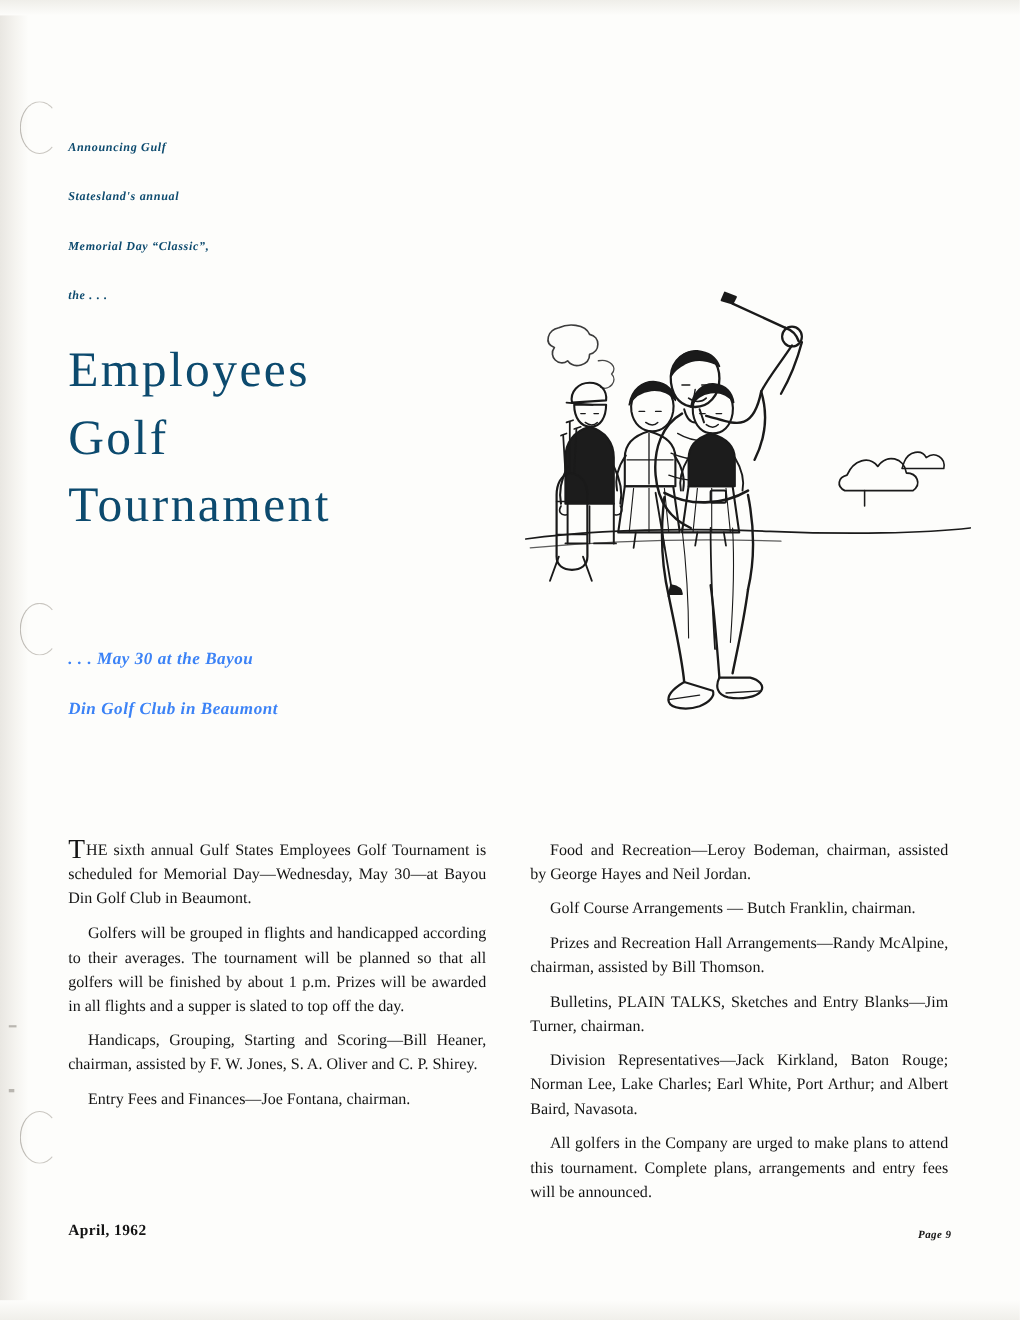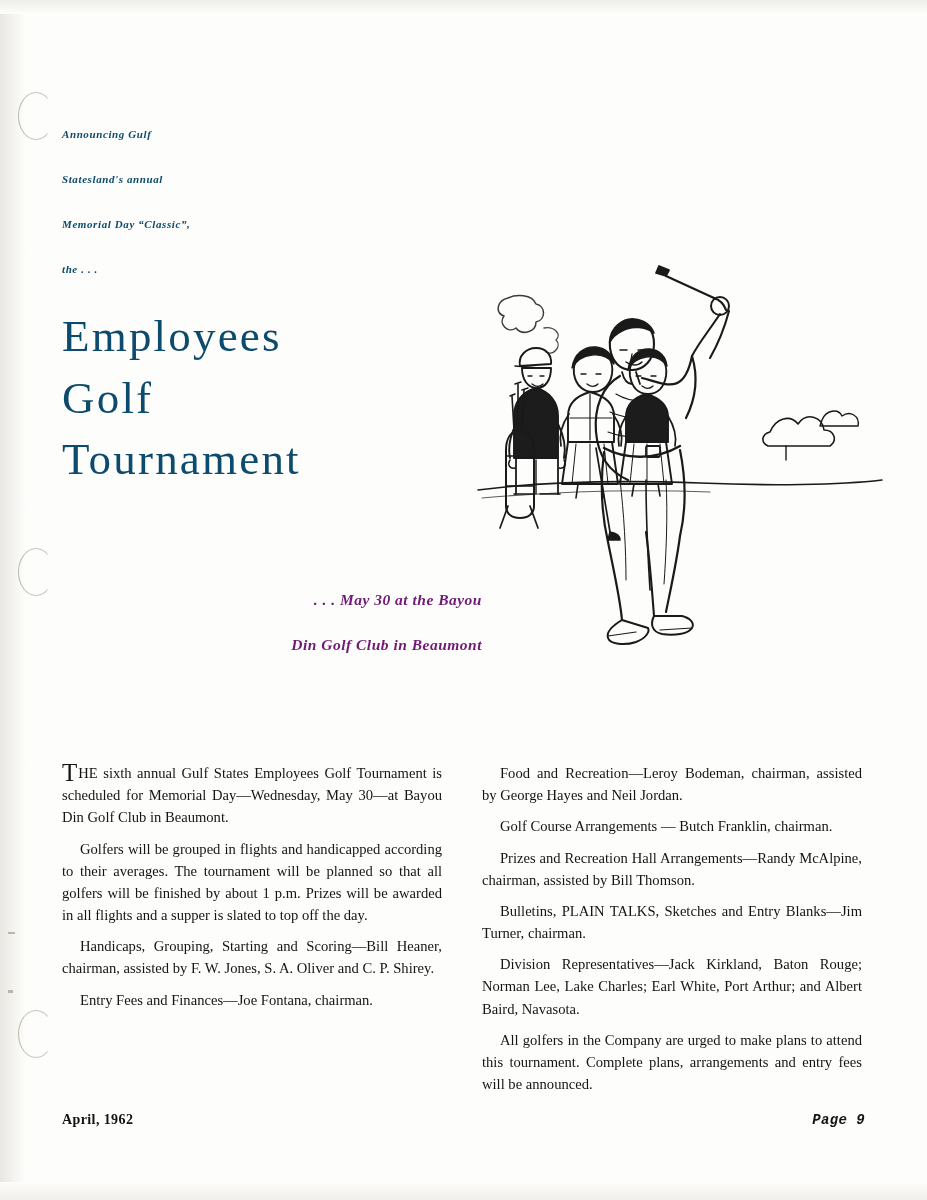--- a/index.html
+++ b/index.html
@@ -93,28 +93,27 @@
     color: #0c4a6e;
     font-weight: 400;
   }
   .big-title div { margin-bottom: 4px; }
 
   .subline {
     position: absolute;
     left: 62px;
     top: 578px;
     width: 420px;
-    text-align: right;
     font-family: "Liberation Serif", serif;
     font-style: italic;
     font-weight: bold;
     font-size: 15.5px;
     letter-spacing: 0.5px;
     line-height: 2.9;
-    color: #701a75;
+    color: #3b82f6;
   }
 
   
   .illustration {
     position: absolute;
     left: 470px;
     top: 180px;
     width: 420px;
     height: 470px;
   }
@@ -163,24 +162,24 @@
     font-family: "Liberation Serif", serif;
     font-weight: bold;
     font-size: 14px;
     letter-spacing: 0.4px;
     color: #141414;
   }
   .footer-right {
     position: absolute;
     right: 62px;
     bottom: 72px;
-    font-family: Liberation Mono, monospace;
+    font-family: Liberation Serif, serif;
     font-style: italic;
     font-weight: bold;
-    font-size: 14px;
+    font-size: 10px;
     letter-spacing: 0.4px;
     color: #141414;
   }
 </style>
 </head>
 <body>
 
 <div class="page">
 
   <div class="scan-edge-left"></div>

